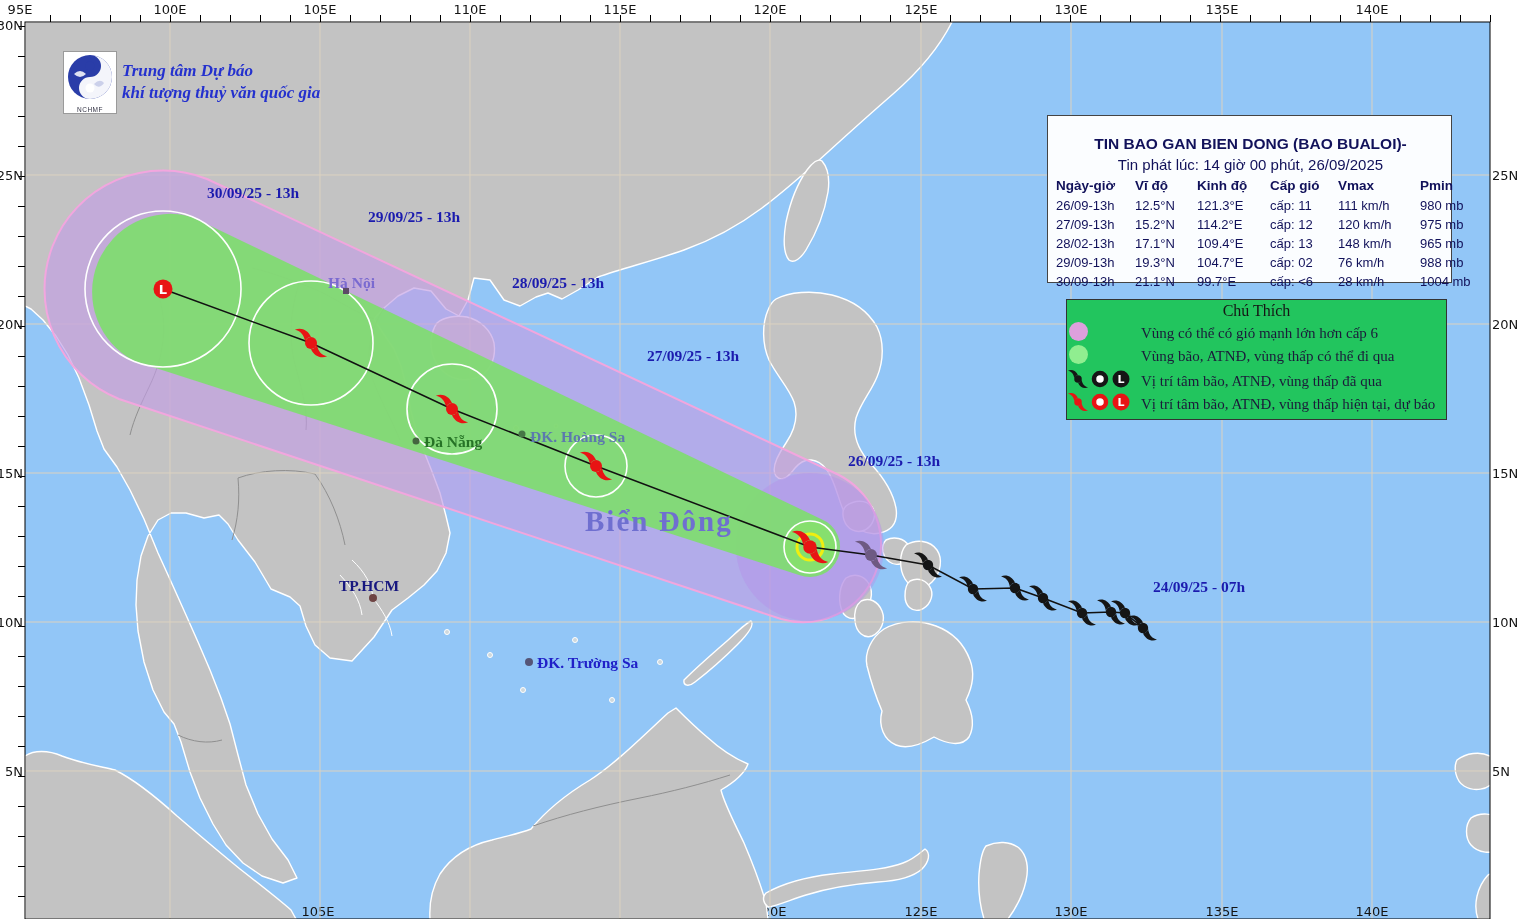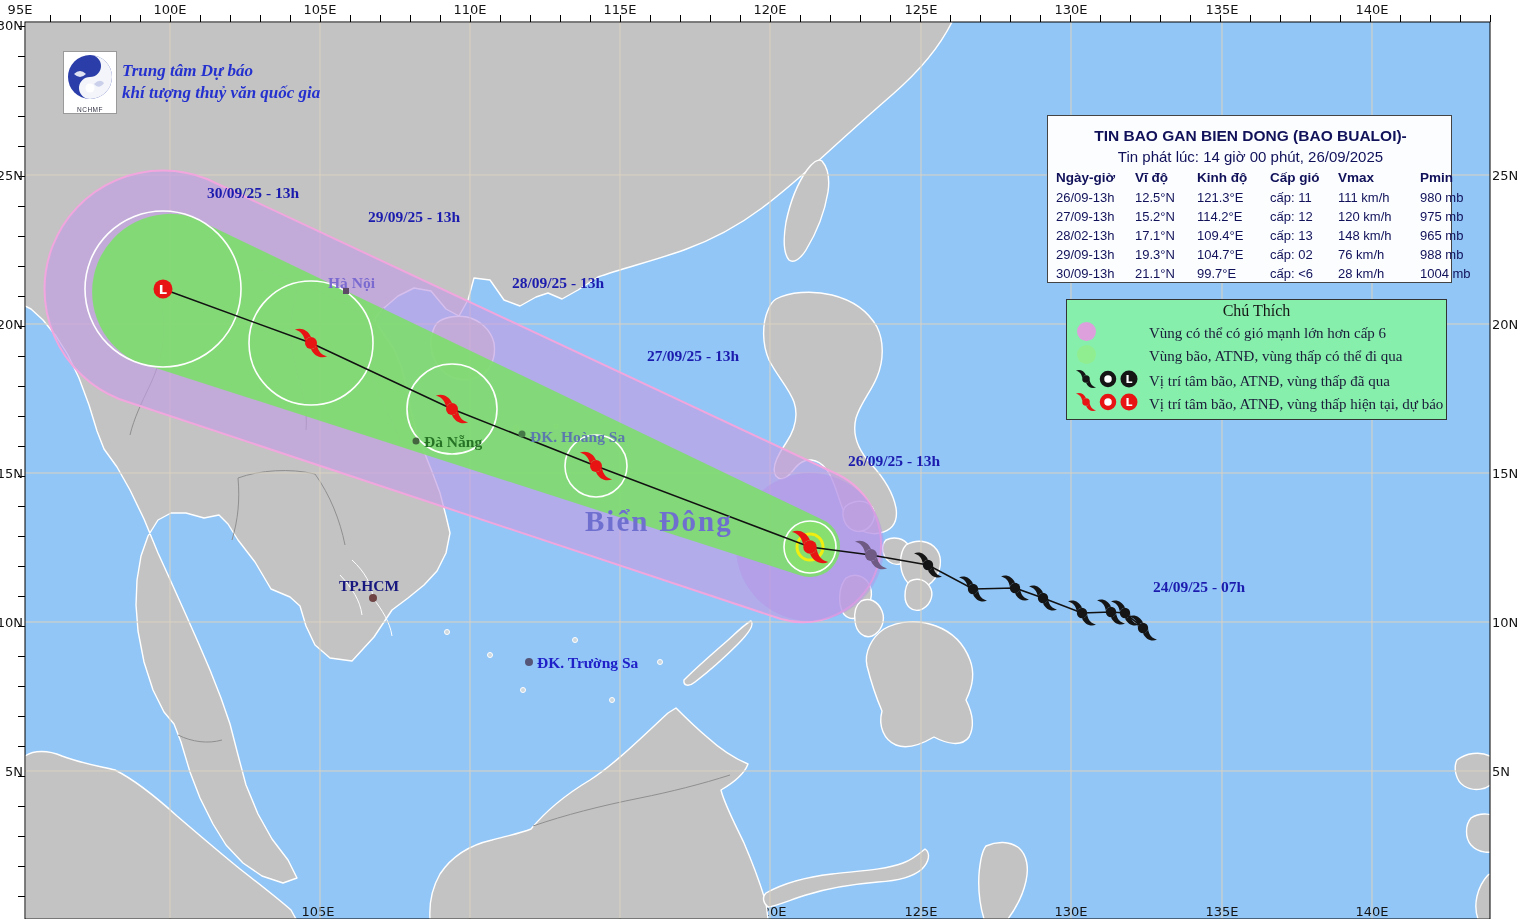--- a/index.html
+++ b/index.html
@@ -5,30 +5,30 @@
   html,body{margin:0;padding:0;background:#fff;}
   #stage{position:relative;width:1519px;height:919px;overflow:hidden;background:#fff;
          font-family:"Liberation Sans",sans-serif;}
   svg text{user-select:none;}
   .axis-lbl{font-family:"DejaVu Sans",sans-serif;font-size:13px;fill:#141414;}
   .date-lbl{font-family:"Liberation Serif",serif;font-weight:bold;font-size:15.5px;fill:#1b1bae;}
   .city-lbl{font-family:"Liberation Serif",serif;font-weight:bold;font-size:15.5px;}
   .sea-lbl{font-family:"Liberation Serif",serif;font-weight:bold;font-size:29px;fill:#6F6FD0;letter-spacing:2px;}
   
   #bulletin{position:absolute;left:1047px;top:115px;width:405px;height:168px;background:#FBFDFF;
-            border:1px solid #444;box-sizing:border-box;color:#11115a;padding:9px 6px 0 8px;}
+            border:1px solid #444;box-sizing:border-box;color:#11115a;padding:17px 6px 0 8px;}
   #bulletin .t1{font-size:15.5px;font-weight:bold;text-align:center;line-height:21px;}
   #bulletin .t2{font-size:15px;text-align:center;line-height:21px;}
   .tbl-row{display:grid;grid-template-columns:79px 62px 73px 68px 82px 56px;line-height:19px;font-size:13px;}
   .tbl-head{font-weight:bold;font-size:13.5px;line-height:21px;}
   
-  #legend{position:absolute;left:1066px;top:299px;width:381px;height:121px;background:#86efac;
+  #legend{position:absolute;left:1066px;top:299px;width:381px;height:121px;background:#22c55e;
           border:1px solid #333;box-sizing:border-box;font-family:"Liberation Serif",serif;color:#1b1b3a;}
   #legend .lg-title{text-align:center;font-size:16px;line-height:22px;color:#151515;}
-  .lg-row{display:grid;grid-template-columns:74px 1fr;align-items:center;height:23px;padding-left:8px;font-size:15px;white-space:nowrap;}
+  .lg-row{display:grid;grid-template-columns:74px 1fr;align-items:center;height:23px;padding-left:0;font-size:15px;white-space:nowrap;}
   .dot{width:19px;height:19px;border-radius:50%;display:inline-block;margin-left:2px;}
   
   #logo{position:absolute;left:63px;top:51px;width:54px;height:63px;background:#fff;border:1px solid #9a9a9a;
         box-sizing:border-box;text-align:center;}
   #logo .nm{font-size:6.5px;color:#334;letter-spacing:.5px;line-height:8px;}
   #orgname{position:absolute;left:122px;top:60px;font-family:"Liberation Serif",serif;font-weight:bold;
            font-size:17px;color:#2431CE;line-height:22px;white-space:nowrap;font-style:italic;}
 </style>
 </head>
 <body>

